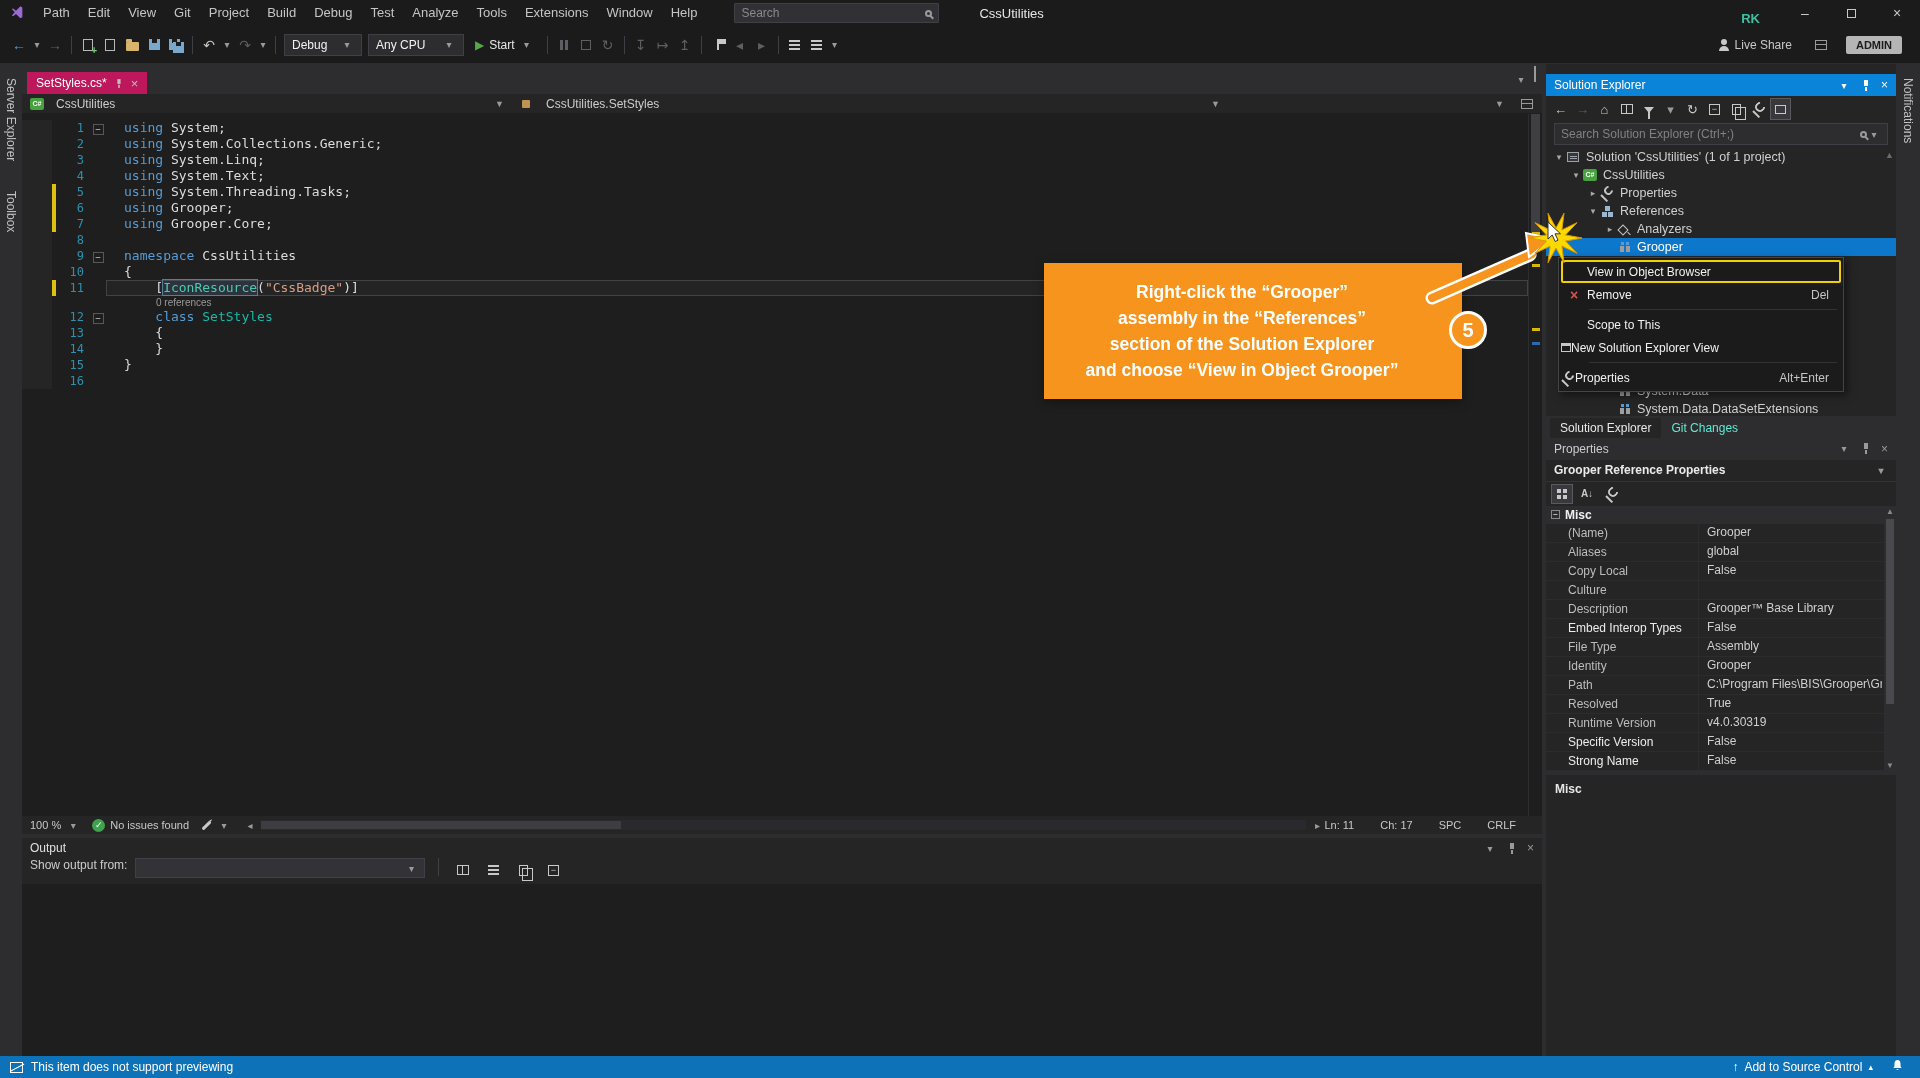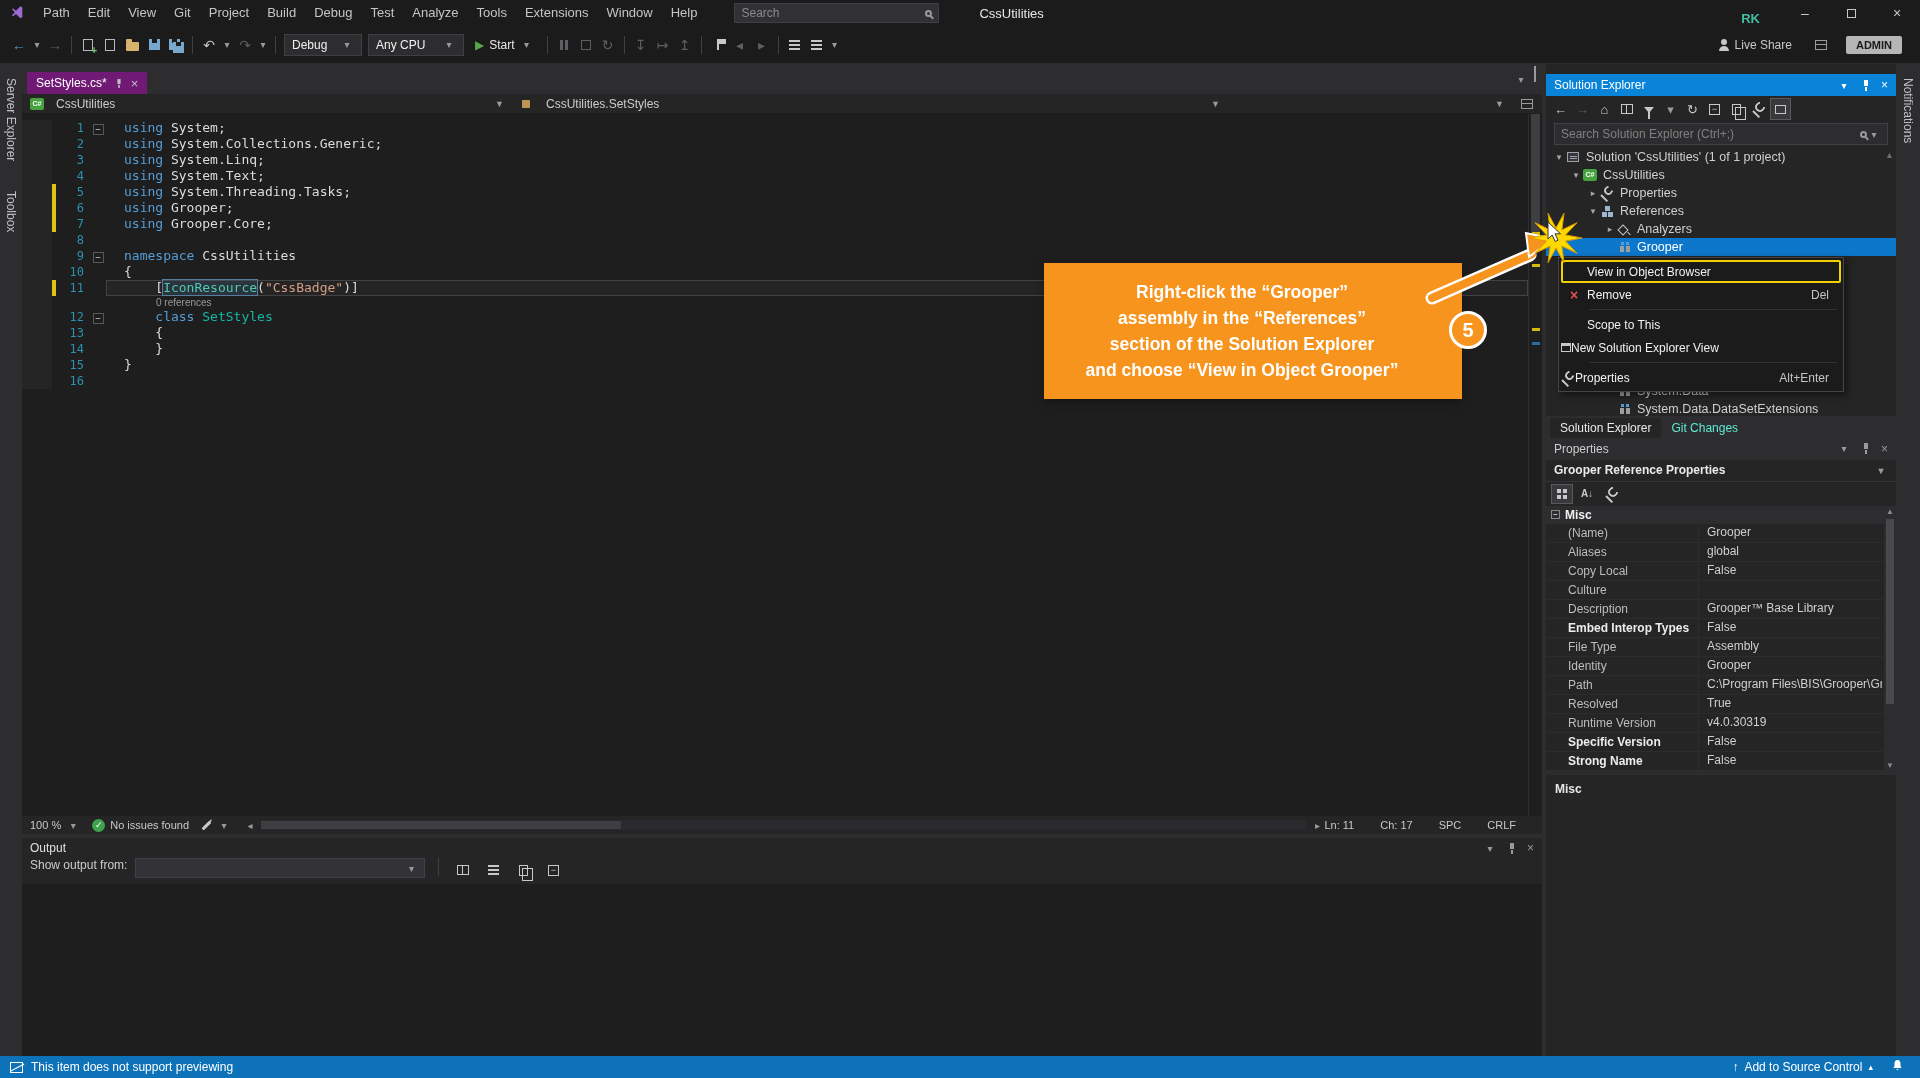--- a/index.html
+++ b/index.html
@@ -74,21 +74,21 @@
   .i-check{width:13px;height:13px;border-radius:50%;background:#3fa34d;color:#fff;font-size:9px;line-height:13px;text-align:center;flex:none}
 
   
   #left-strip{position:absolute;left:0;top:64px;width:22px;height:992px;background:#2d2d30;display:flex;flex-direction:column;align-items:center;padding-top:14px;gap:30px}
   #right-strip{position:absolute;left:1896px;top:64px;width:24px;height:992px;background:#2d2d30;display:flex;flex-direction:column;align-items:center;padding-top:14px}
   .vtab{writing-mode:vertical-rl;font-size:12px;color:#c3c3c3;cursor:default}
 
   
   #center{position:absolute;left:22px;top:64px;width:1520px;height:992px;display:flex;flex-direction:column;background:#1e1e1e}
   .tabstrip{height:30px;background:#2d2d30;display:flex;align-items:flex-end;position:relative;flex:none}
-  .doc-tab{height:22px;background:#701a75;color:#ffffff;display:flex;align-items:center;gap:7px;padding:0 9px;font-size:12px;margin-left:5px}
+  .doc-tab{height:22px;background:#be185d;color:#ffffff;display:flex;align-items:center;gap:7px;padding:0 9px;font-size:12px;margin-left:5px}
   .doc-tab .i-pin{color:#c0c0c0;transform:scale(.8)}
   .tab-close{color:#c0c0c0;font-size:13px;line-height:1}
   .tabstrip-right{position:absolute;right:6px;bottom:3px;display:flex;gap:6px;color:#9a9a9a}
   .breadcrumb{height:20px;background:#252526;display:flex;align-items:center;flex:none;border-bottom:1px solid #1e1e1e}
   .bc-sec{display:flex;align-items:center;gap:6px;padding:0 8px;height:20px;color:#cccccc}
   .bc-caret{margin-left:auto;color:#9a9a9a;font-size:9px}
   .bc1{width:490px}.bc2{width:716px}.bc3{flex:1}
   .bc-btn{width:30px;display:flex;align-items:center;justify-content:center;gap:3px}
 
   
@@ -166,21 +166,21 @@
   .props-head{height:22px;background:#2d2d30;display:flex;align-items:center;padding:0 8px;color:#cccccc;flex:none}
   .props-obj{height:22px;display:flex;align-items:center;padding:0 8px;color:#eaeaea;font-weight:bold;flex:none;border-bottom:1px solid #333337}
   .props-tools{height:24px;display:flex;align-items:center;gap:3px;padding:0 5px;flex:none}
   .pt-ico{width:22px;height:20px;display:flex;align-items:center;justify-content:center;color:#c8c8c8}
   .pt-ico.active{background:#39393d;box-shadow:inset 0 0 0 1px #5a5a5e}
   .props-grid{position:relative;flex:none}
   .pg-group{height:18px;background:#2d2d30;display:flex;align-items:center;gap:5px;padding-left:5px;color:#f0f0f0;font-weight:bold}
   .pg-box{width:9px;height:9px;border:1px solid #8a8a8a;font-size:8px;line-height:7px;text-align:center;color:#c8c8c8}
   .pg-row{height:19px;display:flex;align-items:center;border-bottom:1px solid #2c2c2e;padding-right:14px}
   .pg-label{width:152px;padding-left:22px;color:#bdbdbd;flex:none;white-space:nowrap;overflow:hidden}
-  .pg-label.b{color:#ececec;font-weight:bold}
+  .pg-label.b{color:#ececec;font-weight:normal}
   .pg-value{flex:1;padding-left:8px;color:#cfcfcf;border-left:1px solid #2c2c2e;white-space:nowrap;overflow:hidden;height:19px;line-height:19px}
   .pg-sb{position:absolute;right:0;top:0;bottom:0;width:12px;background:#2d2d30;display:flex;flex-direction:column;align-items:center;justify-content:space-between;padding:1px 0;color:#8a8a8a;font-size:8px}
   .pg-sb .thumb{position:absolute;left:2px;right:2px;top:13px;height:185px;background:#4a4a4e}
   .props-split{height:4px;background:#2d2d30;flex:none}
   .props-help{flex:1;background:#252526;padding:7px 9px;color:#e6e6e6;font-weight:bold}
 
   
   #statusbar{position:absolute;left:0;top:1056px;width:1920px;height:22px;background:#0d72b8;display:flex;align-items:center;color:#ffffff;padding:0 10px;z-index:5}
   .sb-left{display:flex;align-items:center;gap:8px}
   .sb-right{margin-left:auto;display:flex;align-items:center;gap:6px;padding-right:6px}

